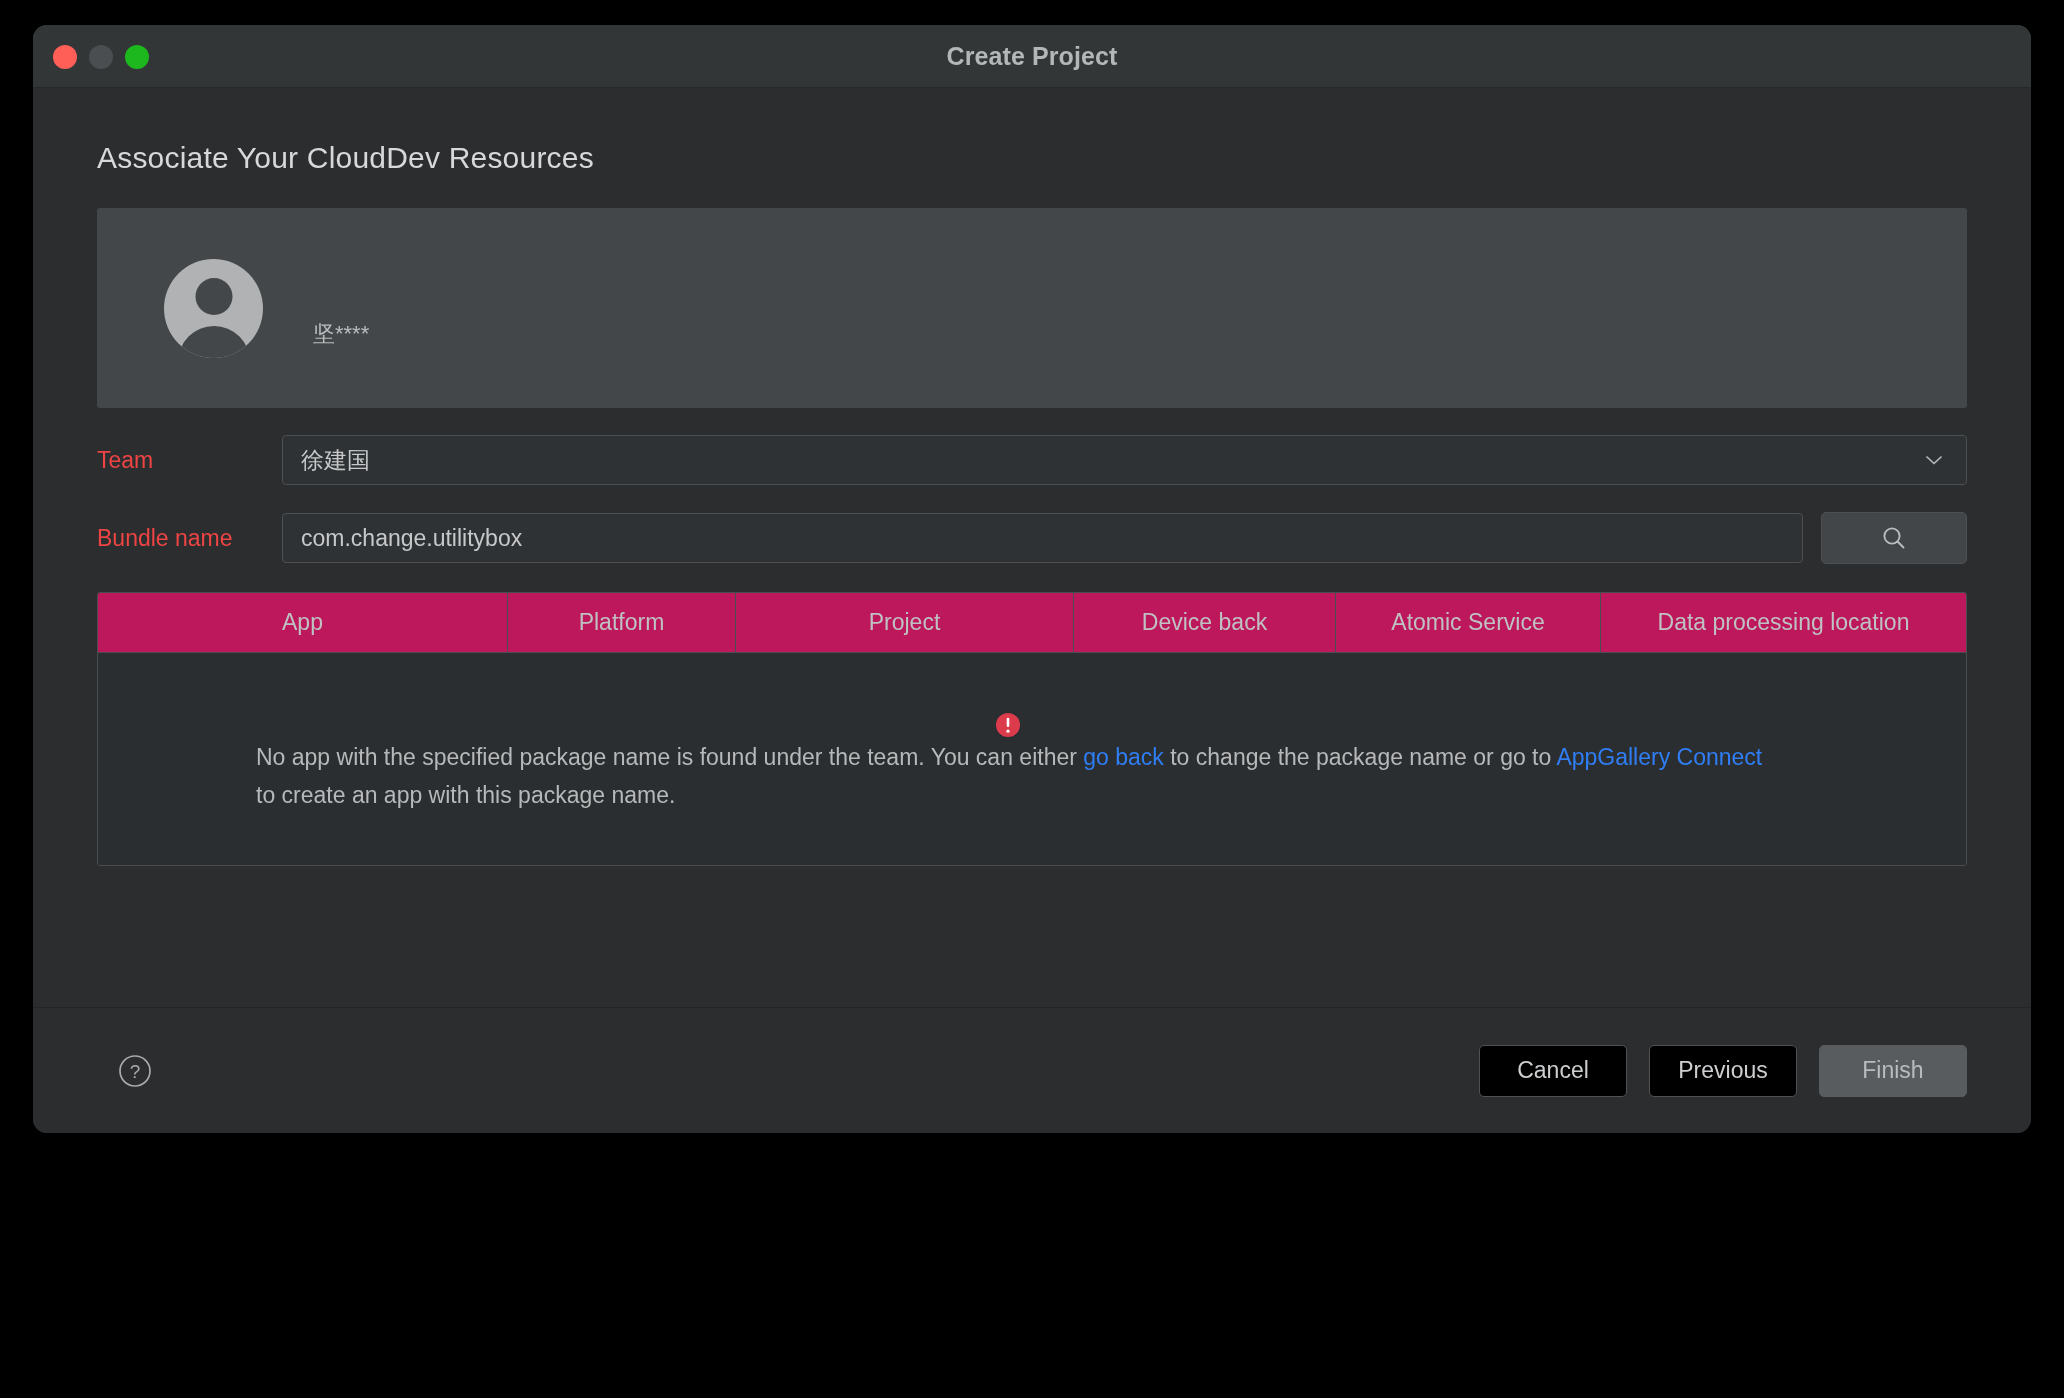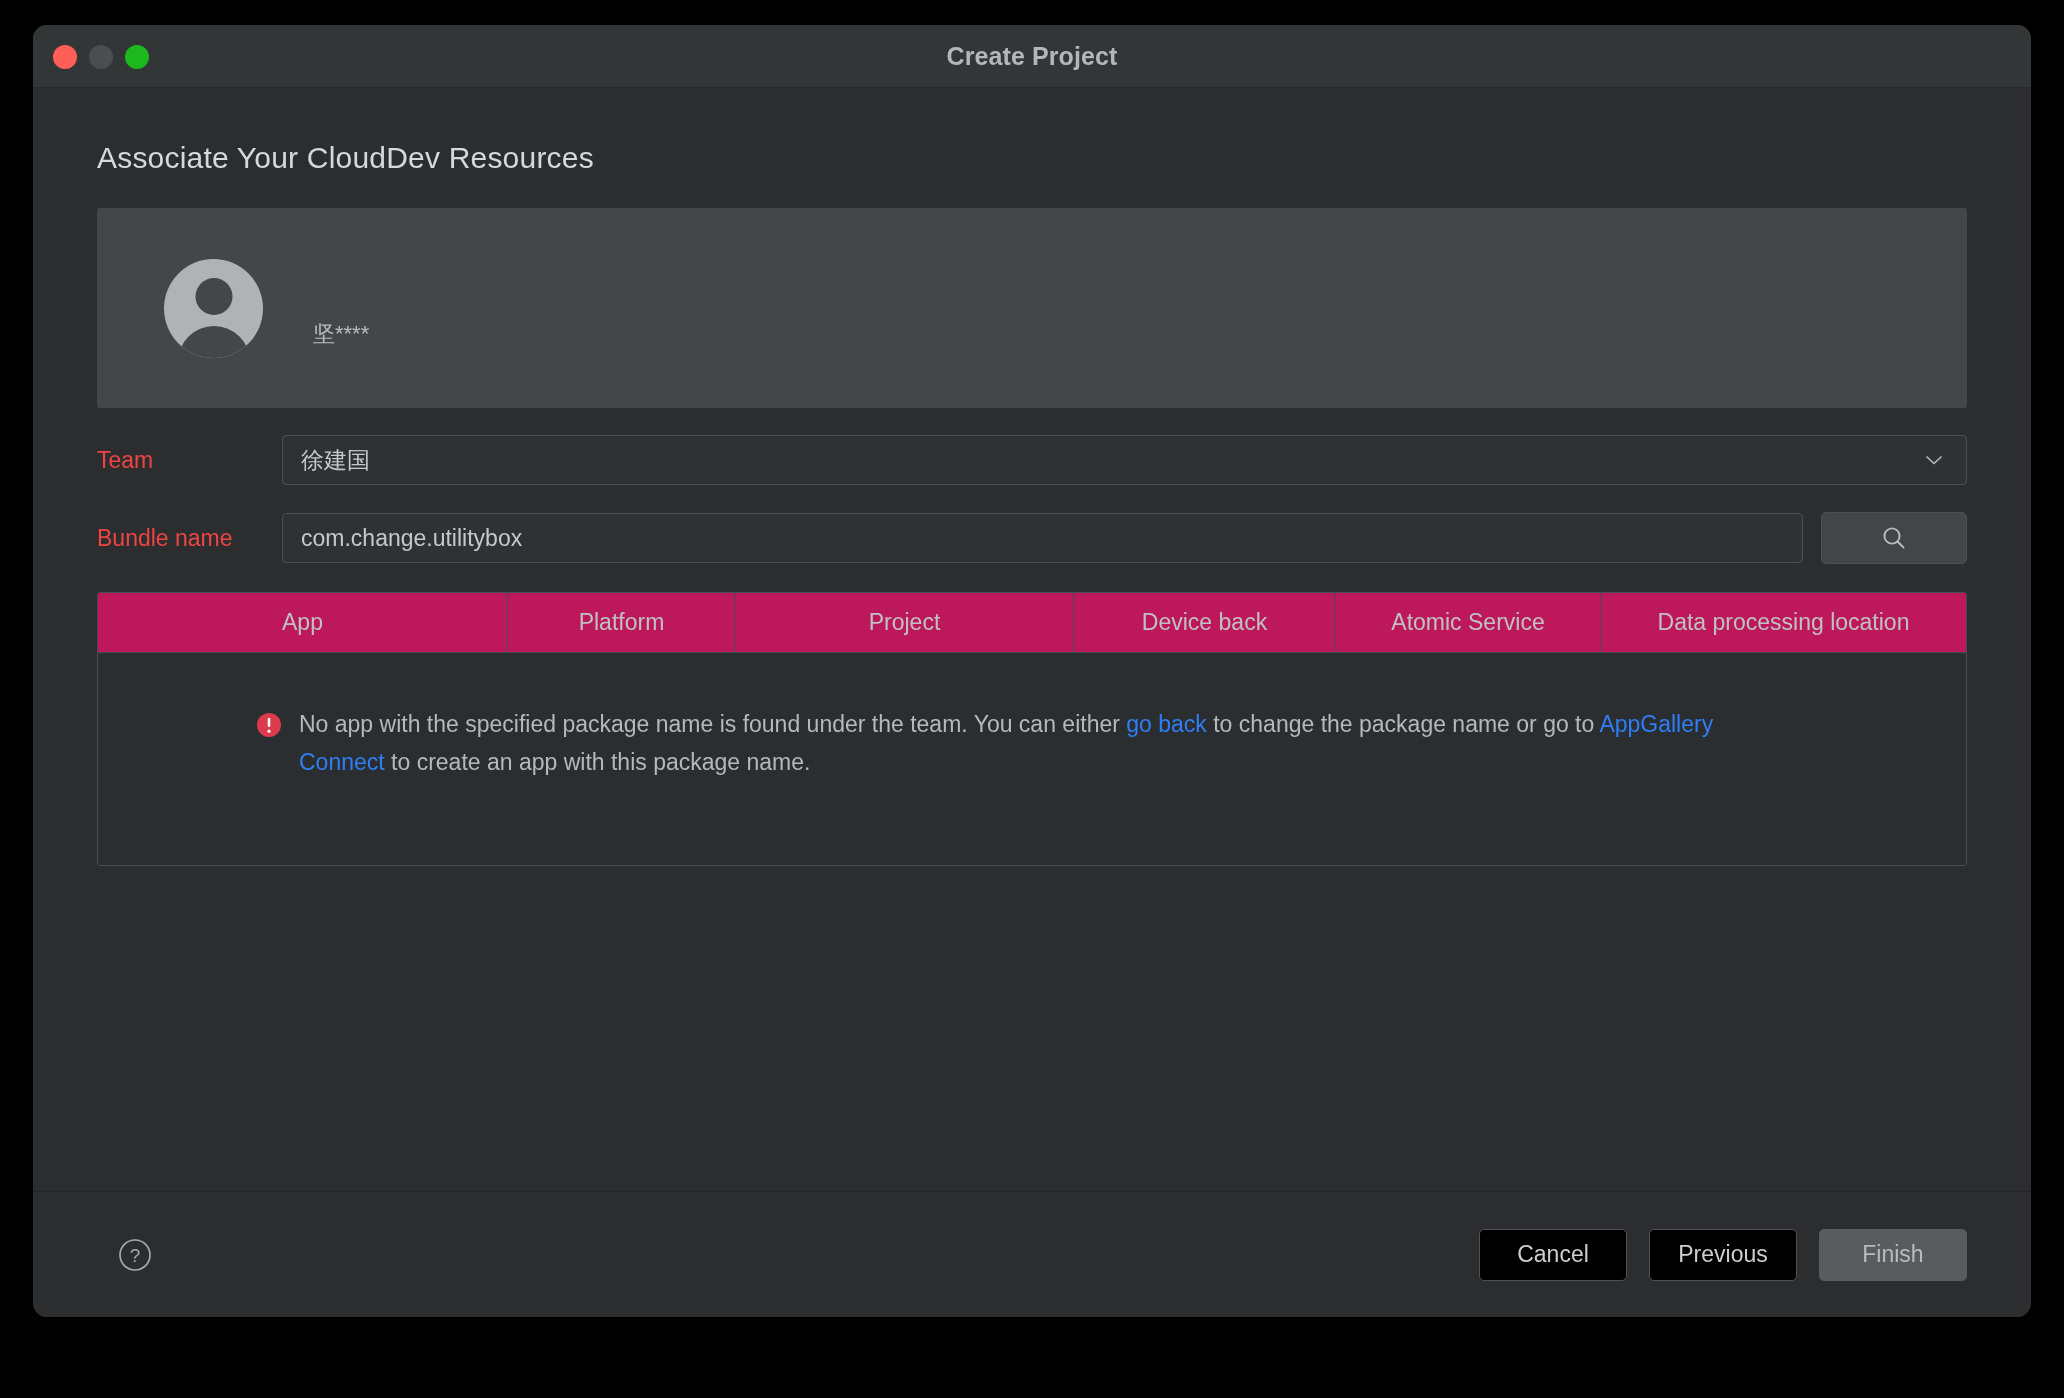--- a/index.html
+++ b/index.html
@@ -10,21 +10,21 @@
     background: #000000;
     font-family: "Liberation Sans", sans-serif;
     overflow: hidden;
   }
 
   .window {
     position: absolute;
     left: 33px;
     top: 25px;
     width: 1998px;
-    height: 1292px;
+    height: 1108px;
     background: #2b2d2f;
     border-radius: 14px;
     overflow: hidden;
     display: flex;
     flex-direction: column;
   }
 
   
   .titlebar {
     position: relative;
@@ -201,23 +201,24 @@
   .th.c4 { flex: 0 0 265px; }
   .th.c5 { flex: 1 1 auto; }
 
   .table-body {
     background: #2b2e30;
     min-height: 212px;
     padding: 52px 0 40px 0;
   }
   .empty-message {
     display: flex;
-    align-items: flex-start;
+    align-items: center;
     padding-left: 158px;
     padding-right: 190px;
+    flex-direction: column;
   }
   .error-icon {
     flex: 0 0 26px;
     width: 26px; height: 26px;
     margin-top: 7px;
     margin-right: 17px;
   }
   .error-icon svg { display: block; }
   .empty-text {
     font-size: 23px;

